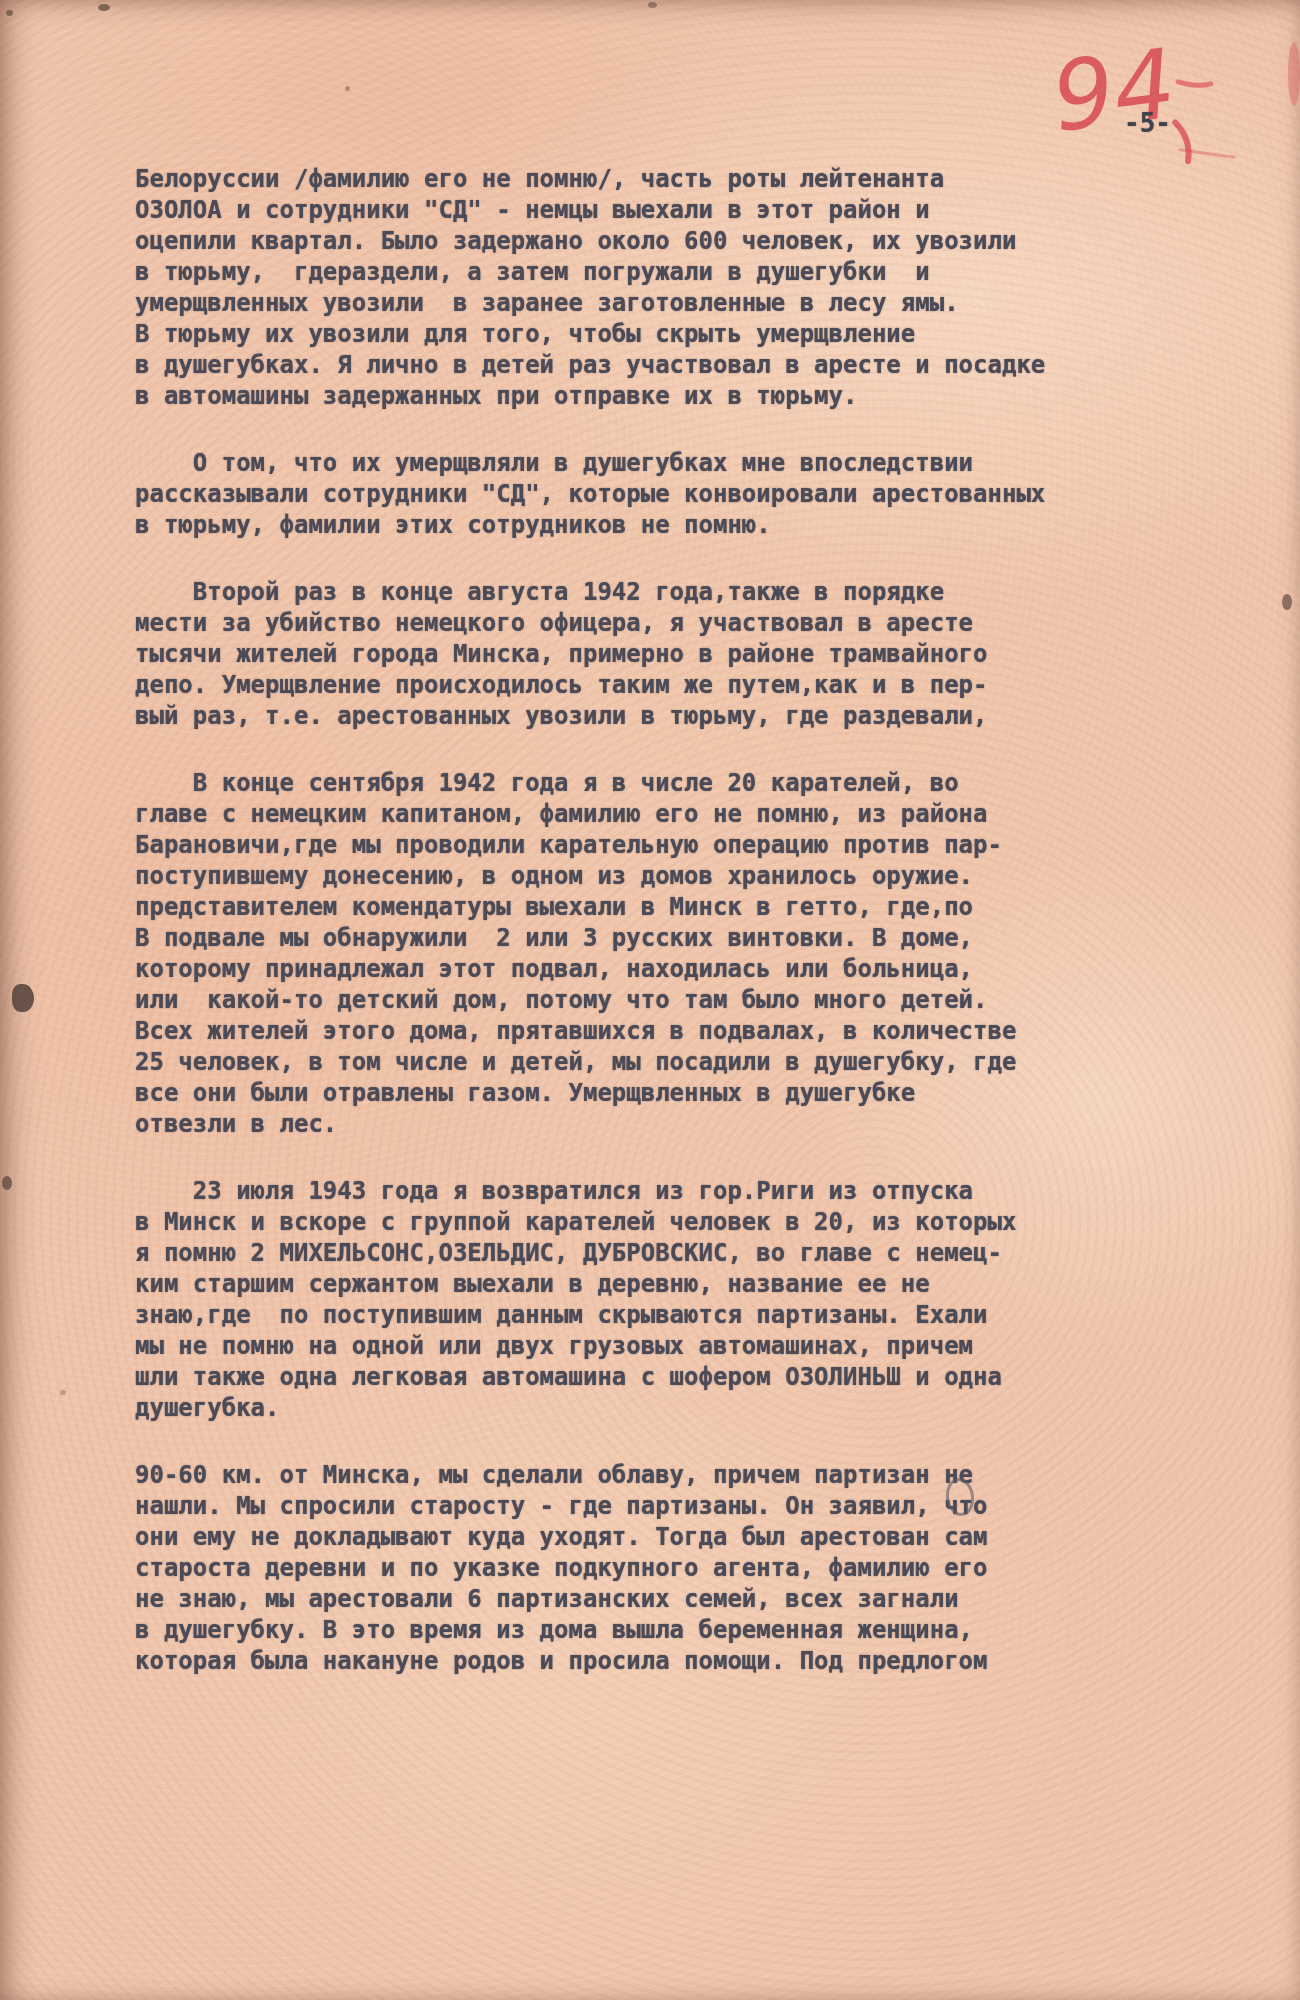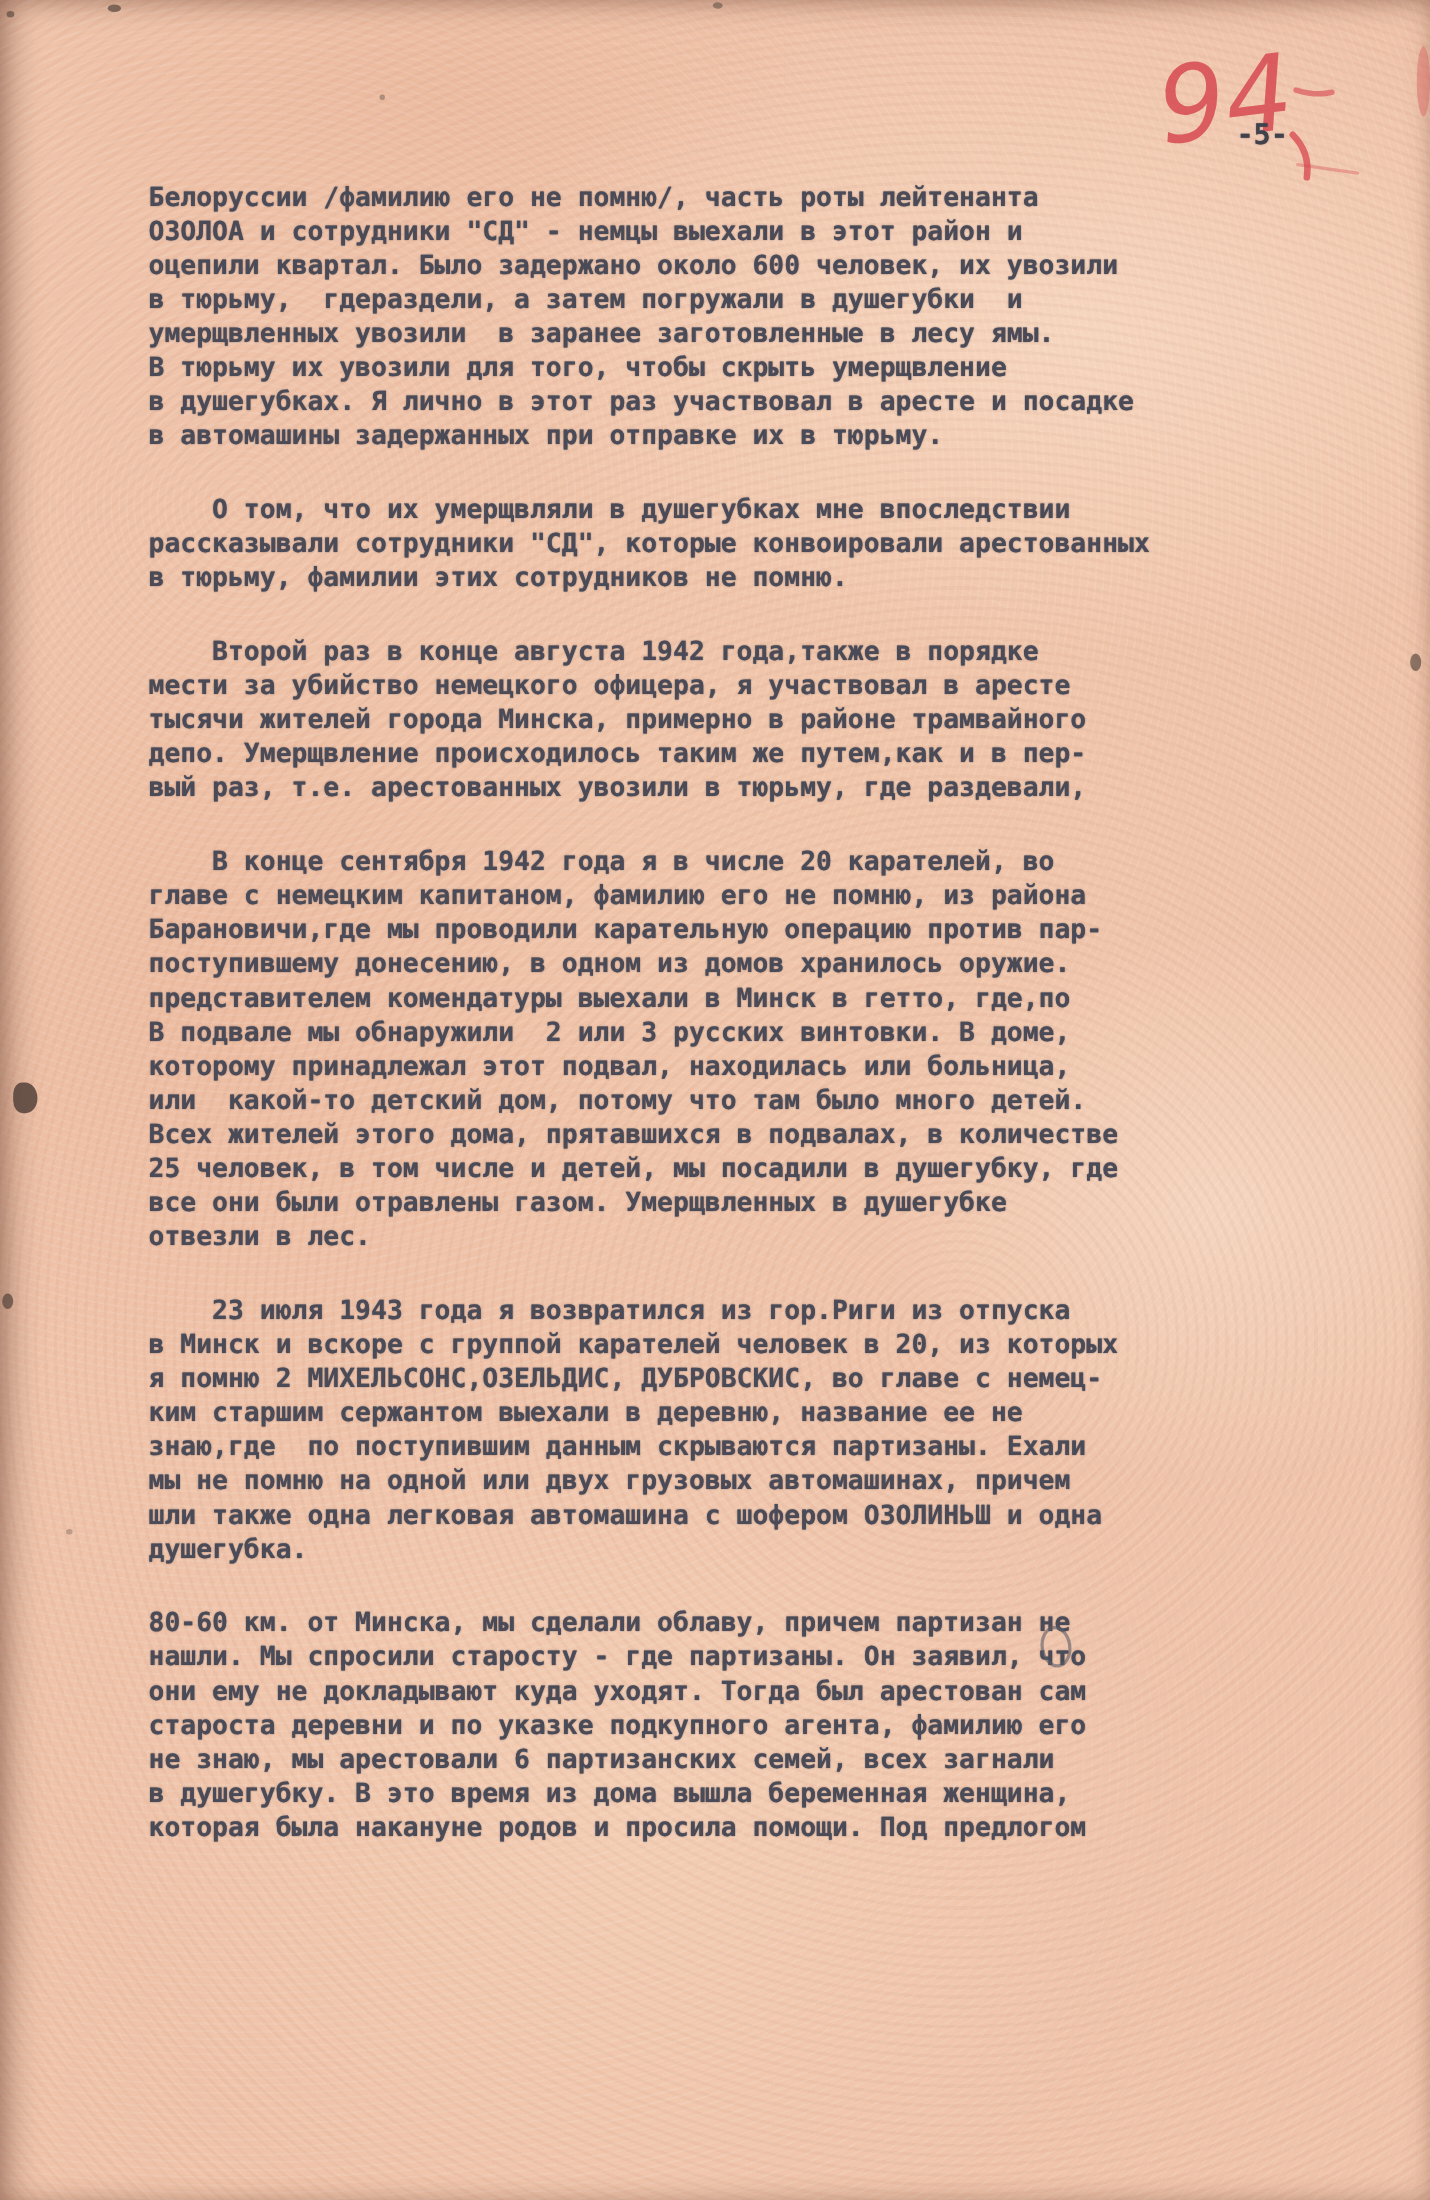--- a/index.html
+++ b/index.html
@@ -98,21 +98,21 @@
 <div id="typed-page-number">-5-</div>
 
 <div id="text-block">
     <div class="para">
       <div class="line">Белоруссии /фамилию его не помню/, часть роты лейтенанта</div>
       <div class="line">ОЗОЛОА и сотрудники "СД" - немцы выехали в этот район и</div>
       <div class="line">оцепили квартал. Было задержано около 600 человек, их увозили</div>
       <div class="line">в тюрьму,  гдераздели, а затем погружали в душегубки  и</div>
       <div class="line">умерщвленных увозили  в заранее заготовленные в лесу ямы.</div>
       <div class="line">В тюрьму их увозили для того, чтобы скрыть умерщвление</div>
-      <div class="line">в душегубках. Я лично в этот раз участвовал в аресте и посадке</div>
+      <div class="line">в душегубках. Я лично в детей раз участвовал в аресте и посадке</div>
       <div class="line">в автомашины задержанных при отправке их в тюрьму.</div>
     </div>
     <div class="para">
       <div class="line">    О том, что их умерщвляли в душегубках мне впоследствии</div>
       <div class="line">рассказывали сотрудники "СД", которые конвоировали арестованных</div>
       <div class="line">в тюрьму, фамилии этих сотрудников не помню.</div>
     </div>
     <div class="para">
       <div class="line">    Второй раз в конце августа 1942 года,также в порядке</div>
       <div class="line">мести за убийство немецкого офицера, я участвовал в аресте</div>
@@ -138,21 +138,21 @@
       <div class="line">    23 июля 1943 года я возвратился из гор.Риги из отпуска</div>
       <div class="line">в Минск и вскоре с группой карателей человек в 20, из которых</div>
       <div class="line">я помню 2 МИХЕЛЬСОНС,ОЗЕЛЬДИС, ДУБРОВСКИС, во главе с немец-</div>
       <div class="line">ким старшим сержантом выехали в деревню, название ее не</div>
       <div class="line">знаю,где  по поступившим данным скрываются партизаны. Ехали</div>
       <div class="line">мы не помню на одной или двух грузовых автомашинах, причем</div>
       <div class="line">шли также одна легковая автомашина с шофером ОЗОЛИНЬШ и одна</div>
       <div class="line">душегубка.</div>
     </div>
     <div class="para">
-      <div class="line">80-60 км. от Минска, мы сделали облаву, причем партизан не</div>
+      <div class="line">90-60 км. от Минска, мы сделали облаву, причем партизан не</div>
       <div class="line">нашли. Мы спросили старосту - где партизаны. Он заявил, что</div>
       <div class="line">они ему не докладывают куда уходят. Тогда был арестован сам</div>
       <div class="line">староста деревни и по указке подкупного агента, фамилию его</div>
       <div class="line">не знаю, мы арестовали 6 партизанских семей, всех загнали</div>
       <div class="line">в душегубку. В это время из дома вышла беременная женщина,</div>
       <div class="line">которая была накануне родов и просила помощи. Под предлогом</div>
     </div>
   </div>
 
 <div class="circle-mark"></div>

